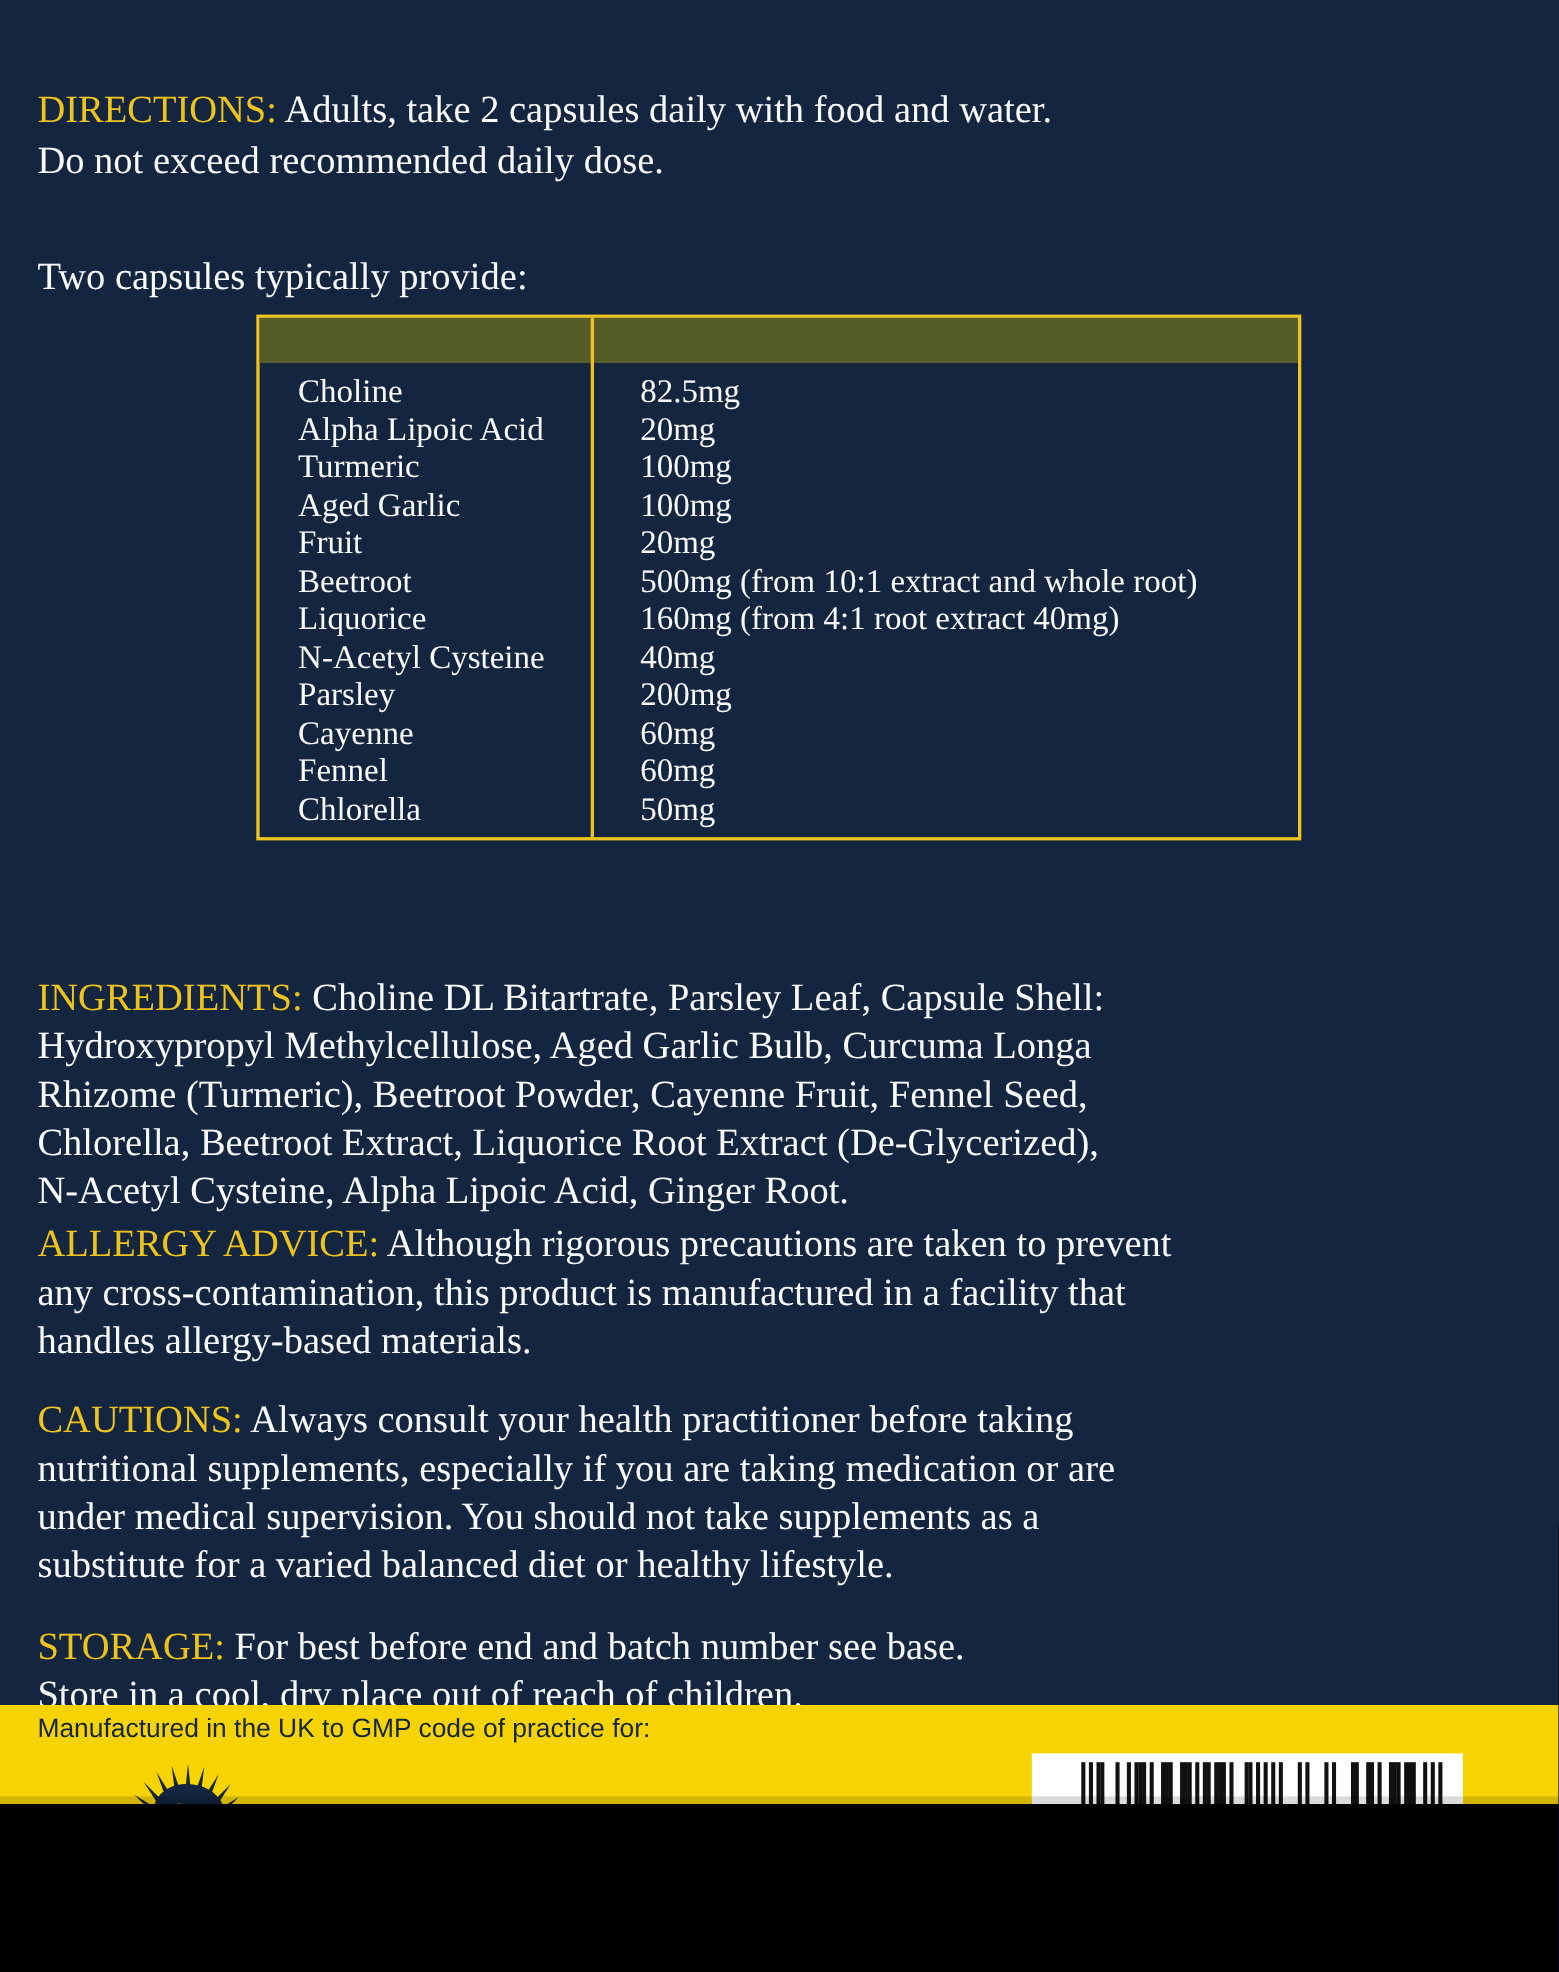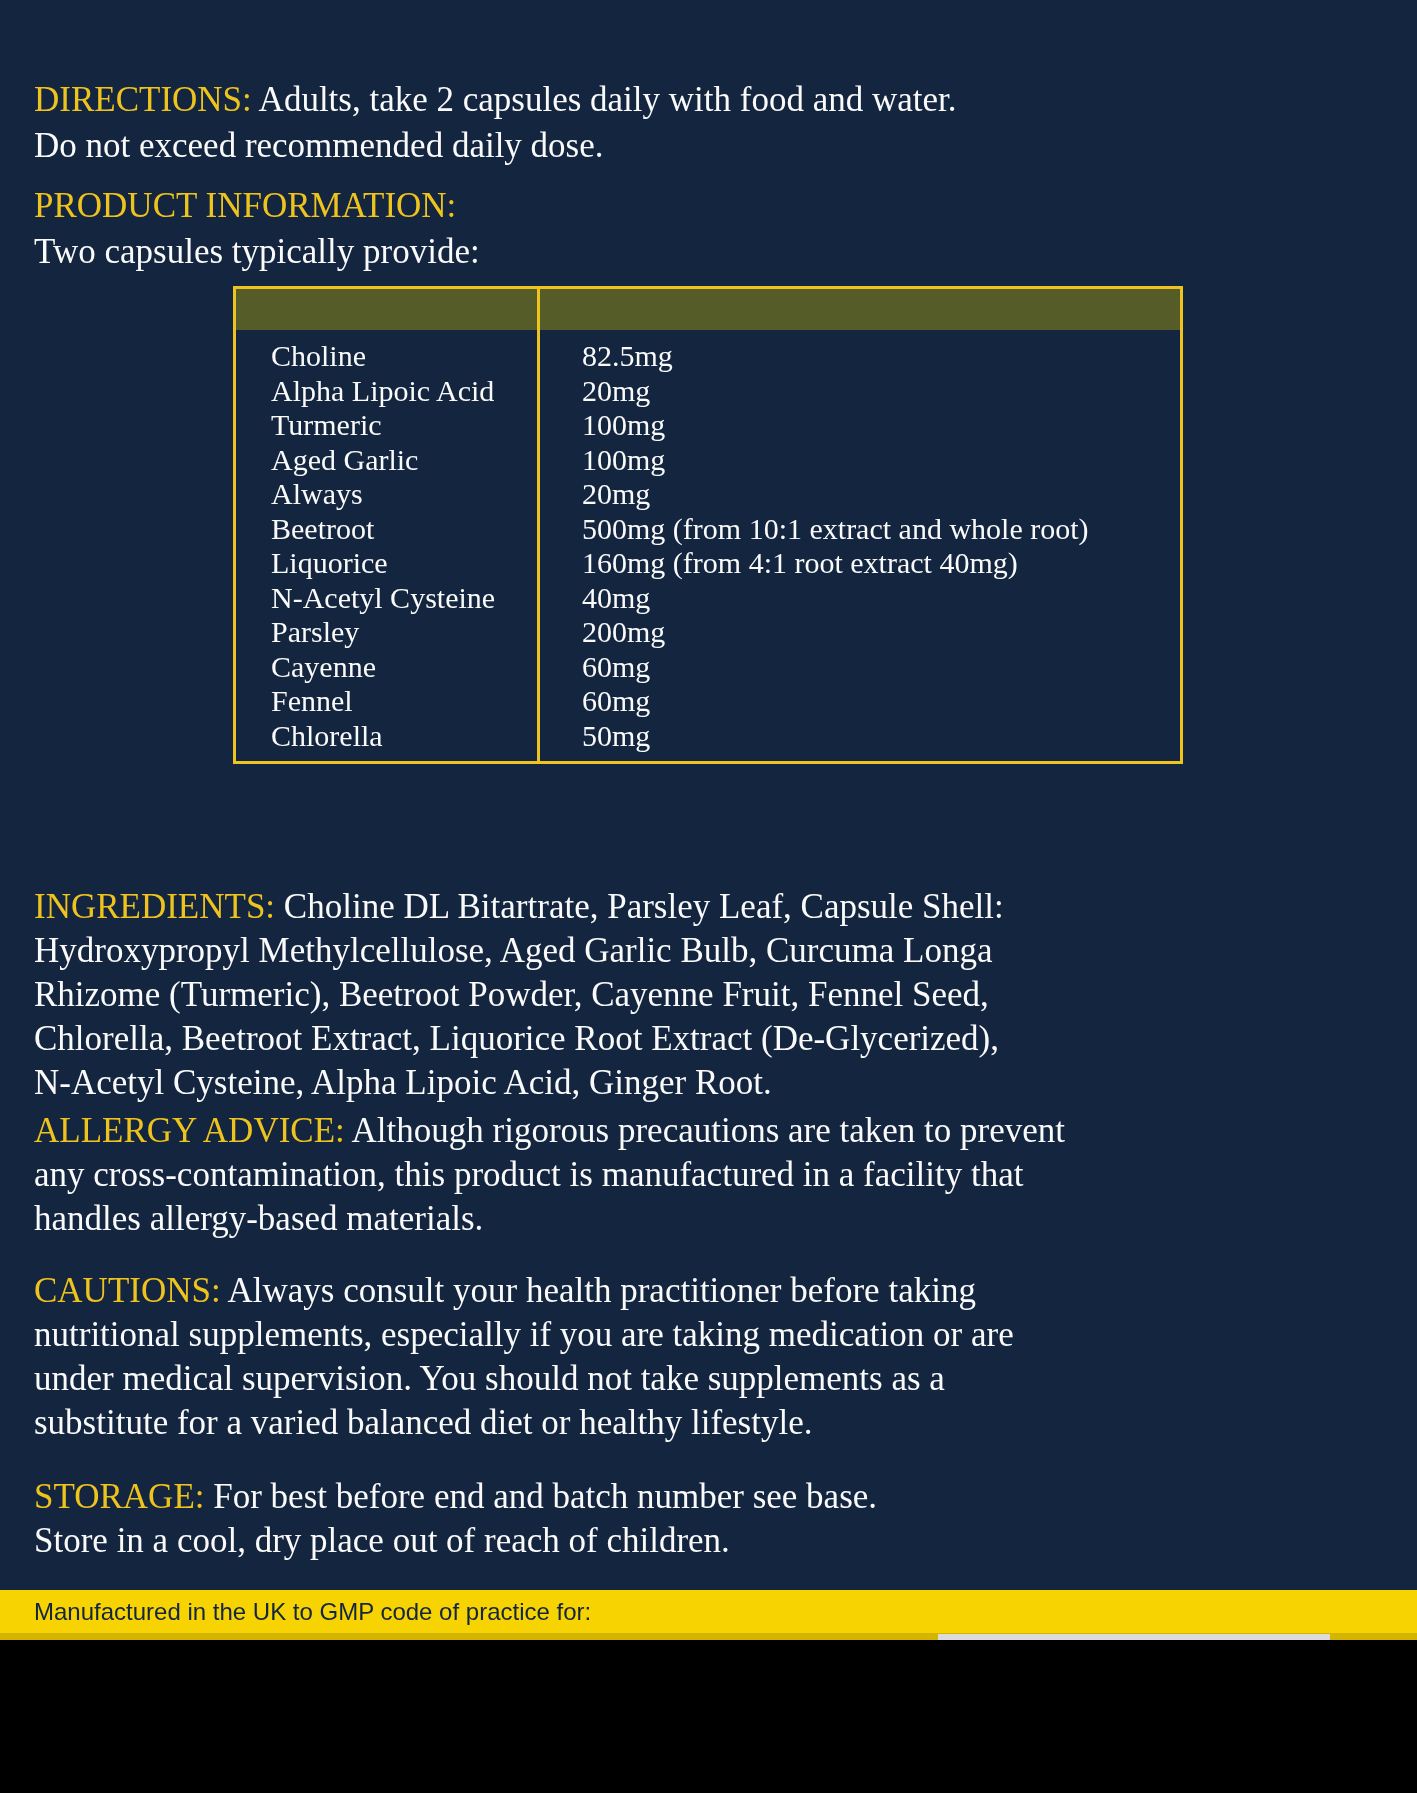--- a/index.html
+++ b/index.html
@@ -14,40 +14,40 @@
   .pi-table{position:absolute;left:233px;top:286px;width:950px;height:478px;
             border:3px solid #eec31d;box-sizing:border-box;}
   .pi-head{position:absolute;top:0;left:0;right:0;height:41px;background:#565c28;}
   .pi-div{position:absolute;top:0;bottom:0;left:301px;width:3px;background:#eec31d;}
   .pi-rows{position:absolute;top:50px;left:19px;right:4px;margin-left:16px;}
   .pi-row{display:flex;height:34.5px;line-height:34.5px;font-size:30px;white-space:nowrap;}
   .pi-row .name{width:282px;}
   .pi-row .amt{margin-left:29px;text-align:center;}
 
   
-  .footer{position:absolute;left:0;right:0;top:1550px;bottom:0;background:#f6d301;color:#13253f;margin-top:40px;}
+  .footer{position:absolute;left:0;right:0;top:1550px;bottom:0;background:#f6d301;color:#13253f;}
   .mfg{position:absolute;left:34px;top:8px;font-family:"Liberation Sans",sans-serif;
        font-size:24px;font-weight:500;}
   .helmet{position:absolute;left:104px;top:38px;width:138px;height:138px;}
   .brand{position:absolute;left:28px;top:164px;font-size:50px;letter-spacing:3px;}
   .addr{position:absolute;left:405px;top:38px;font-size:33px;line-height:37px;}
   .addr div:first-child{font-weight:bold;}
   .addr div:last-child{font-weight:bold;font-style:italic;}
   .barcode-box{position:absolute;left:938px;top:44px;width:392px;height:188px;background:#fff;}
   .edge{position:absolute;left:0;right:0;bottom:0;height:7px;background:rgba(0,0,0,0.14);}
 </style>
 </head>
 <body>
 
 <div class="label">
 
   <p class="sec tight" style="top:42px"><span class="hd">DIRECTIONS:</span><span class="bd"> Adults, take 2 capsules daily with food and water.
 Do not exceed recommended daily dose.</span></p>
 
-  <p class="sec tight" style="top:148px"><span class="hd">PRODUCT INFORMATION:</span><span class="bd">
+  <p class="sec tight" style="top:148px"><span class="bd">
 Two capsules typically provide:</span></p>
 
   <div class="pi-table">
     <div class="pi-head"></div>
     <div class="pi-div"></div>
     <div class="pi-rows">
         <div class="pi-row">
         <span class="name">Choline</span>
         <span class="amt">82.5mg</span>
       </div>
@@ -57,21 +57,21 @@
       </div>
         <div class="pi-row">
         <span class="name">Turmeric</span>
         <span class="amt">100mg</span>
       </div>
         <div class="pi-row">
         <span class="name">Aged Garlic</span>
         <span class="amt">100mg</span>
       </div>
         <div class="pi-row">
-        <span class="name">Always</span>
+        <span class="name">Fruit</span>
         <span class="amt">20mg</span>
       </div>
         <div class="pi-row">
         <span class="name">Beetroot</span>
         <span class="amt">500mg (from 10:1 extract and whole root)</span>
       </div>
         <div class="pi-row">
         <span class="name">Liquorice</span>
         <span class="amt">160mg (from 4:1 root extract 40mg)</span>
       </div>

